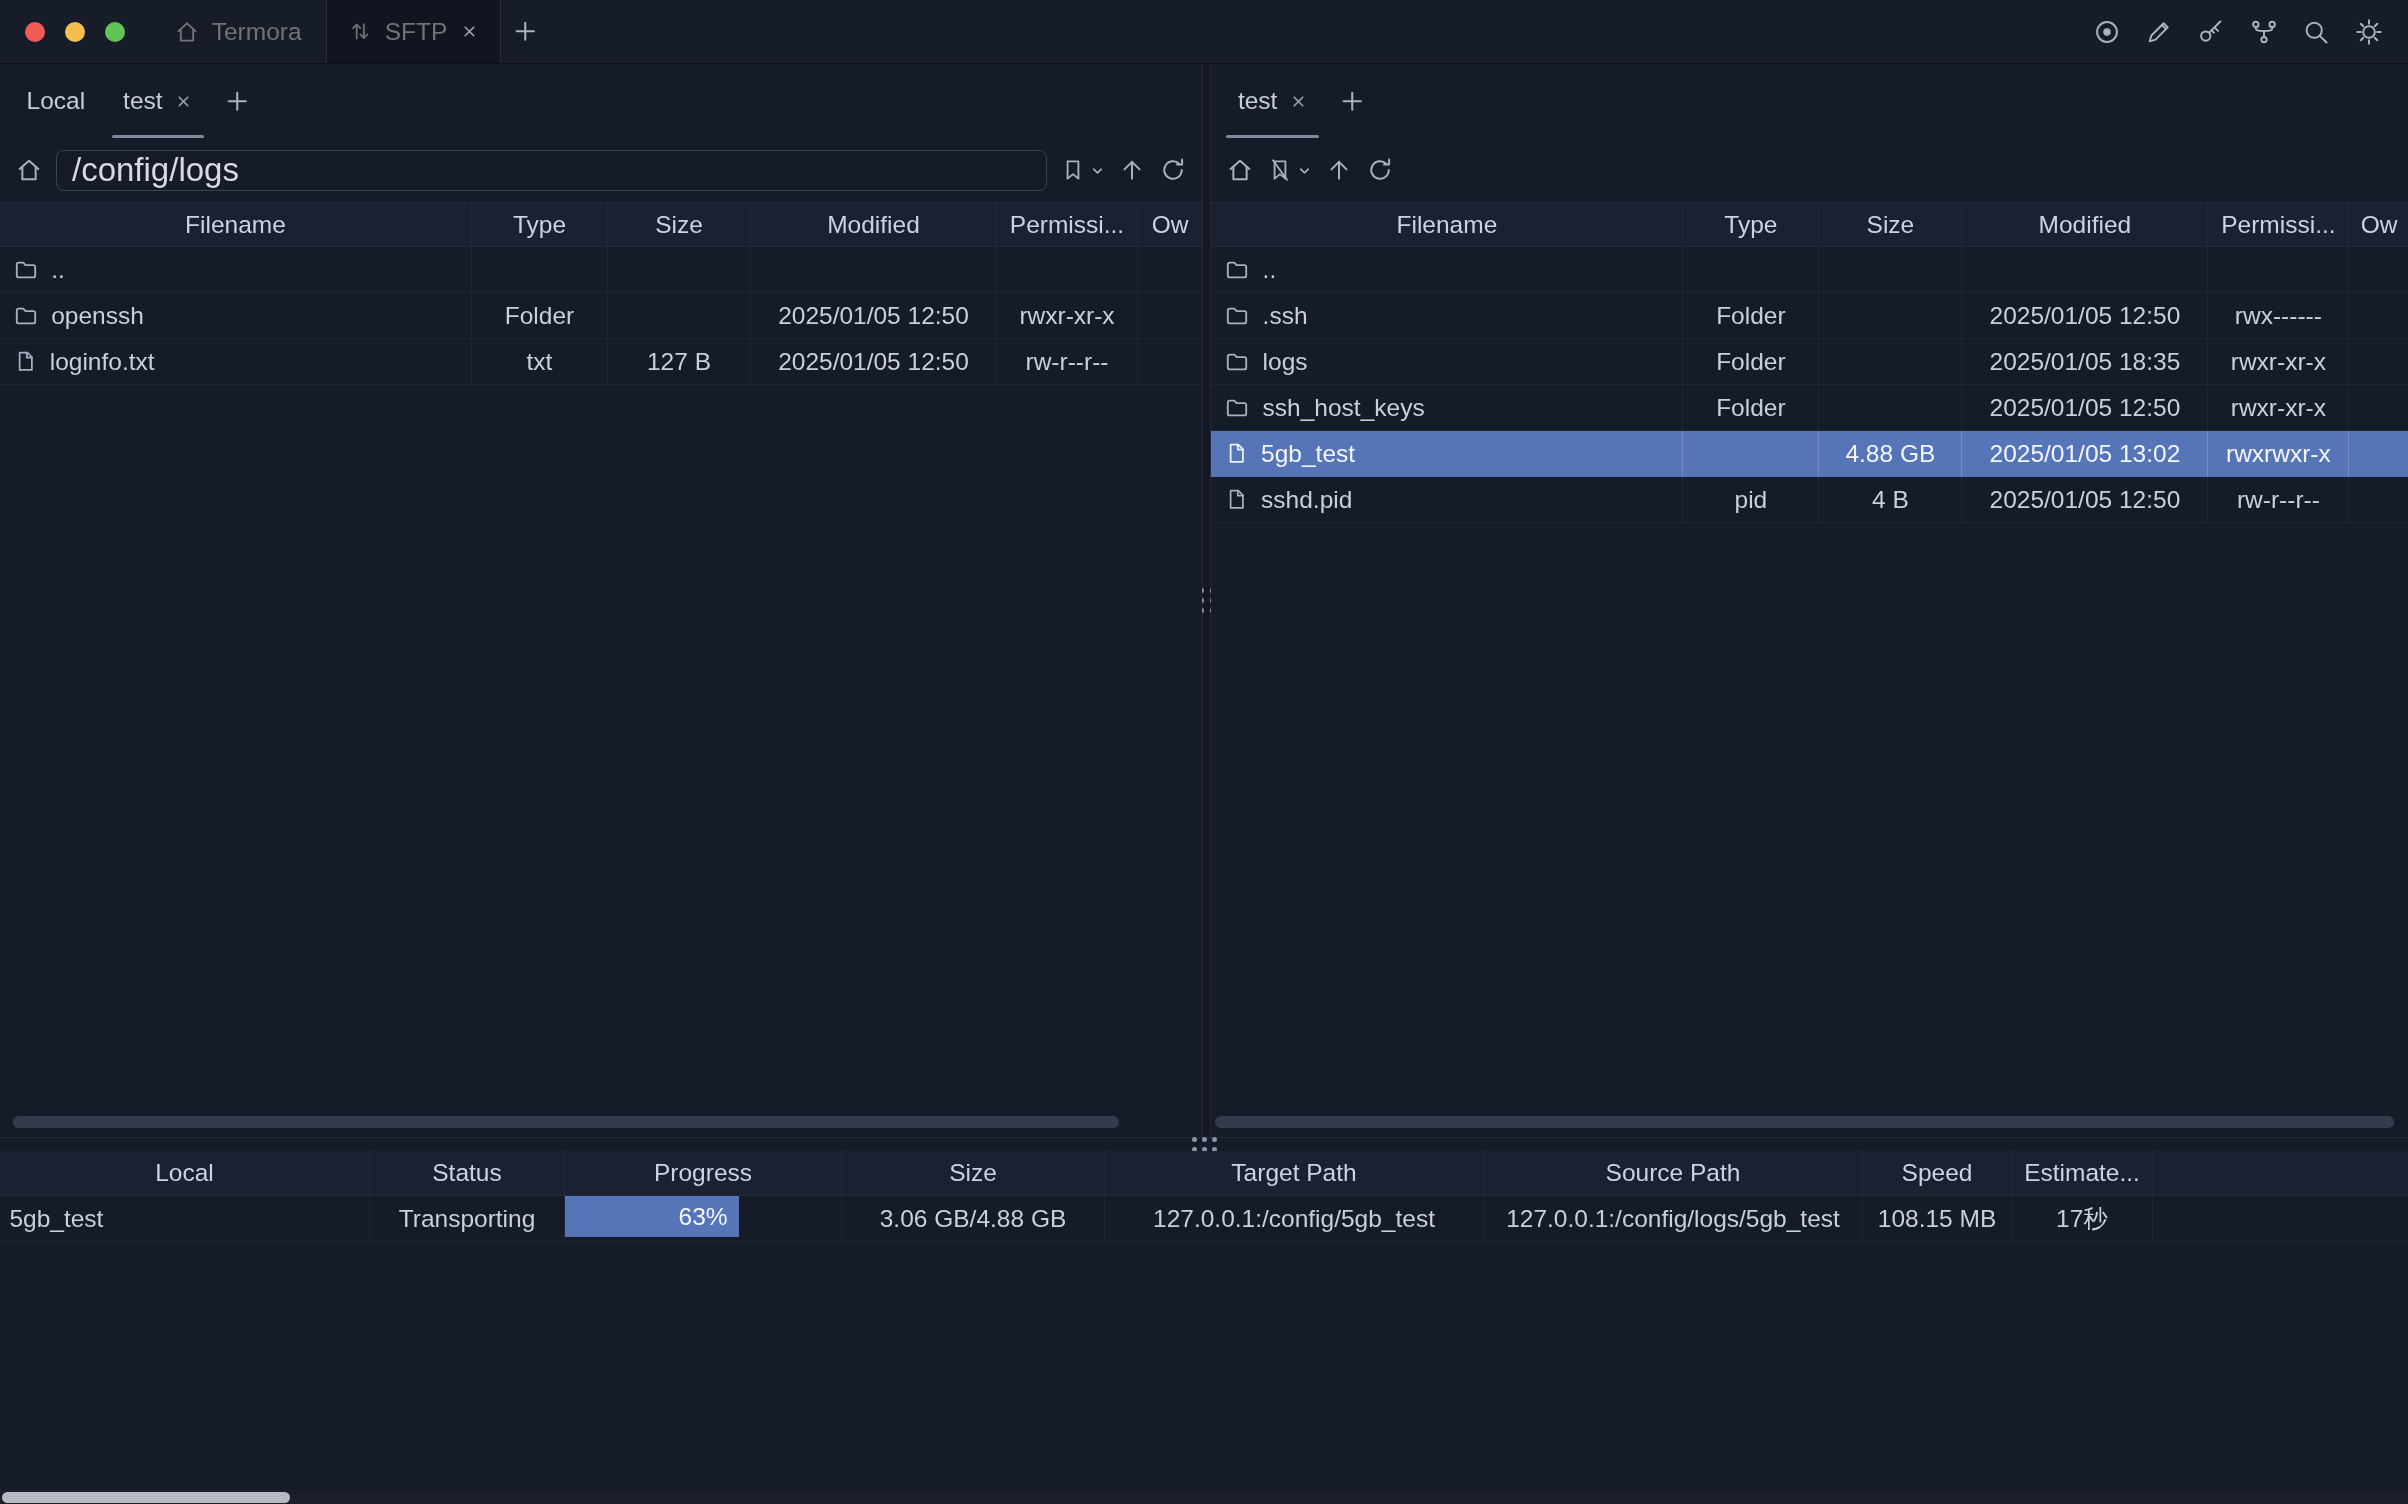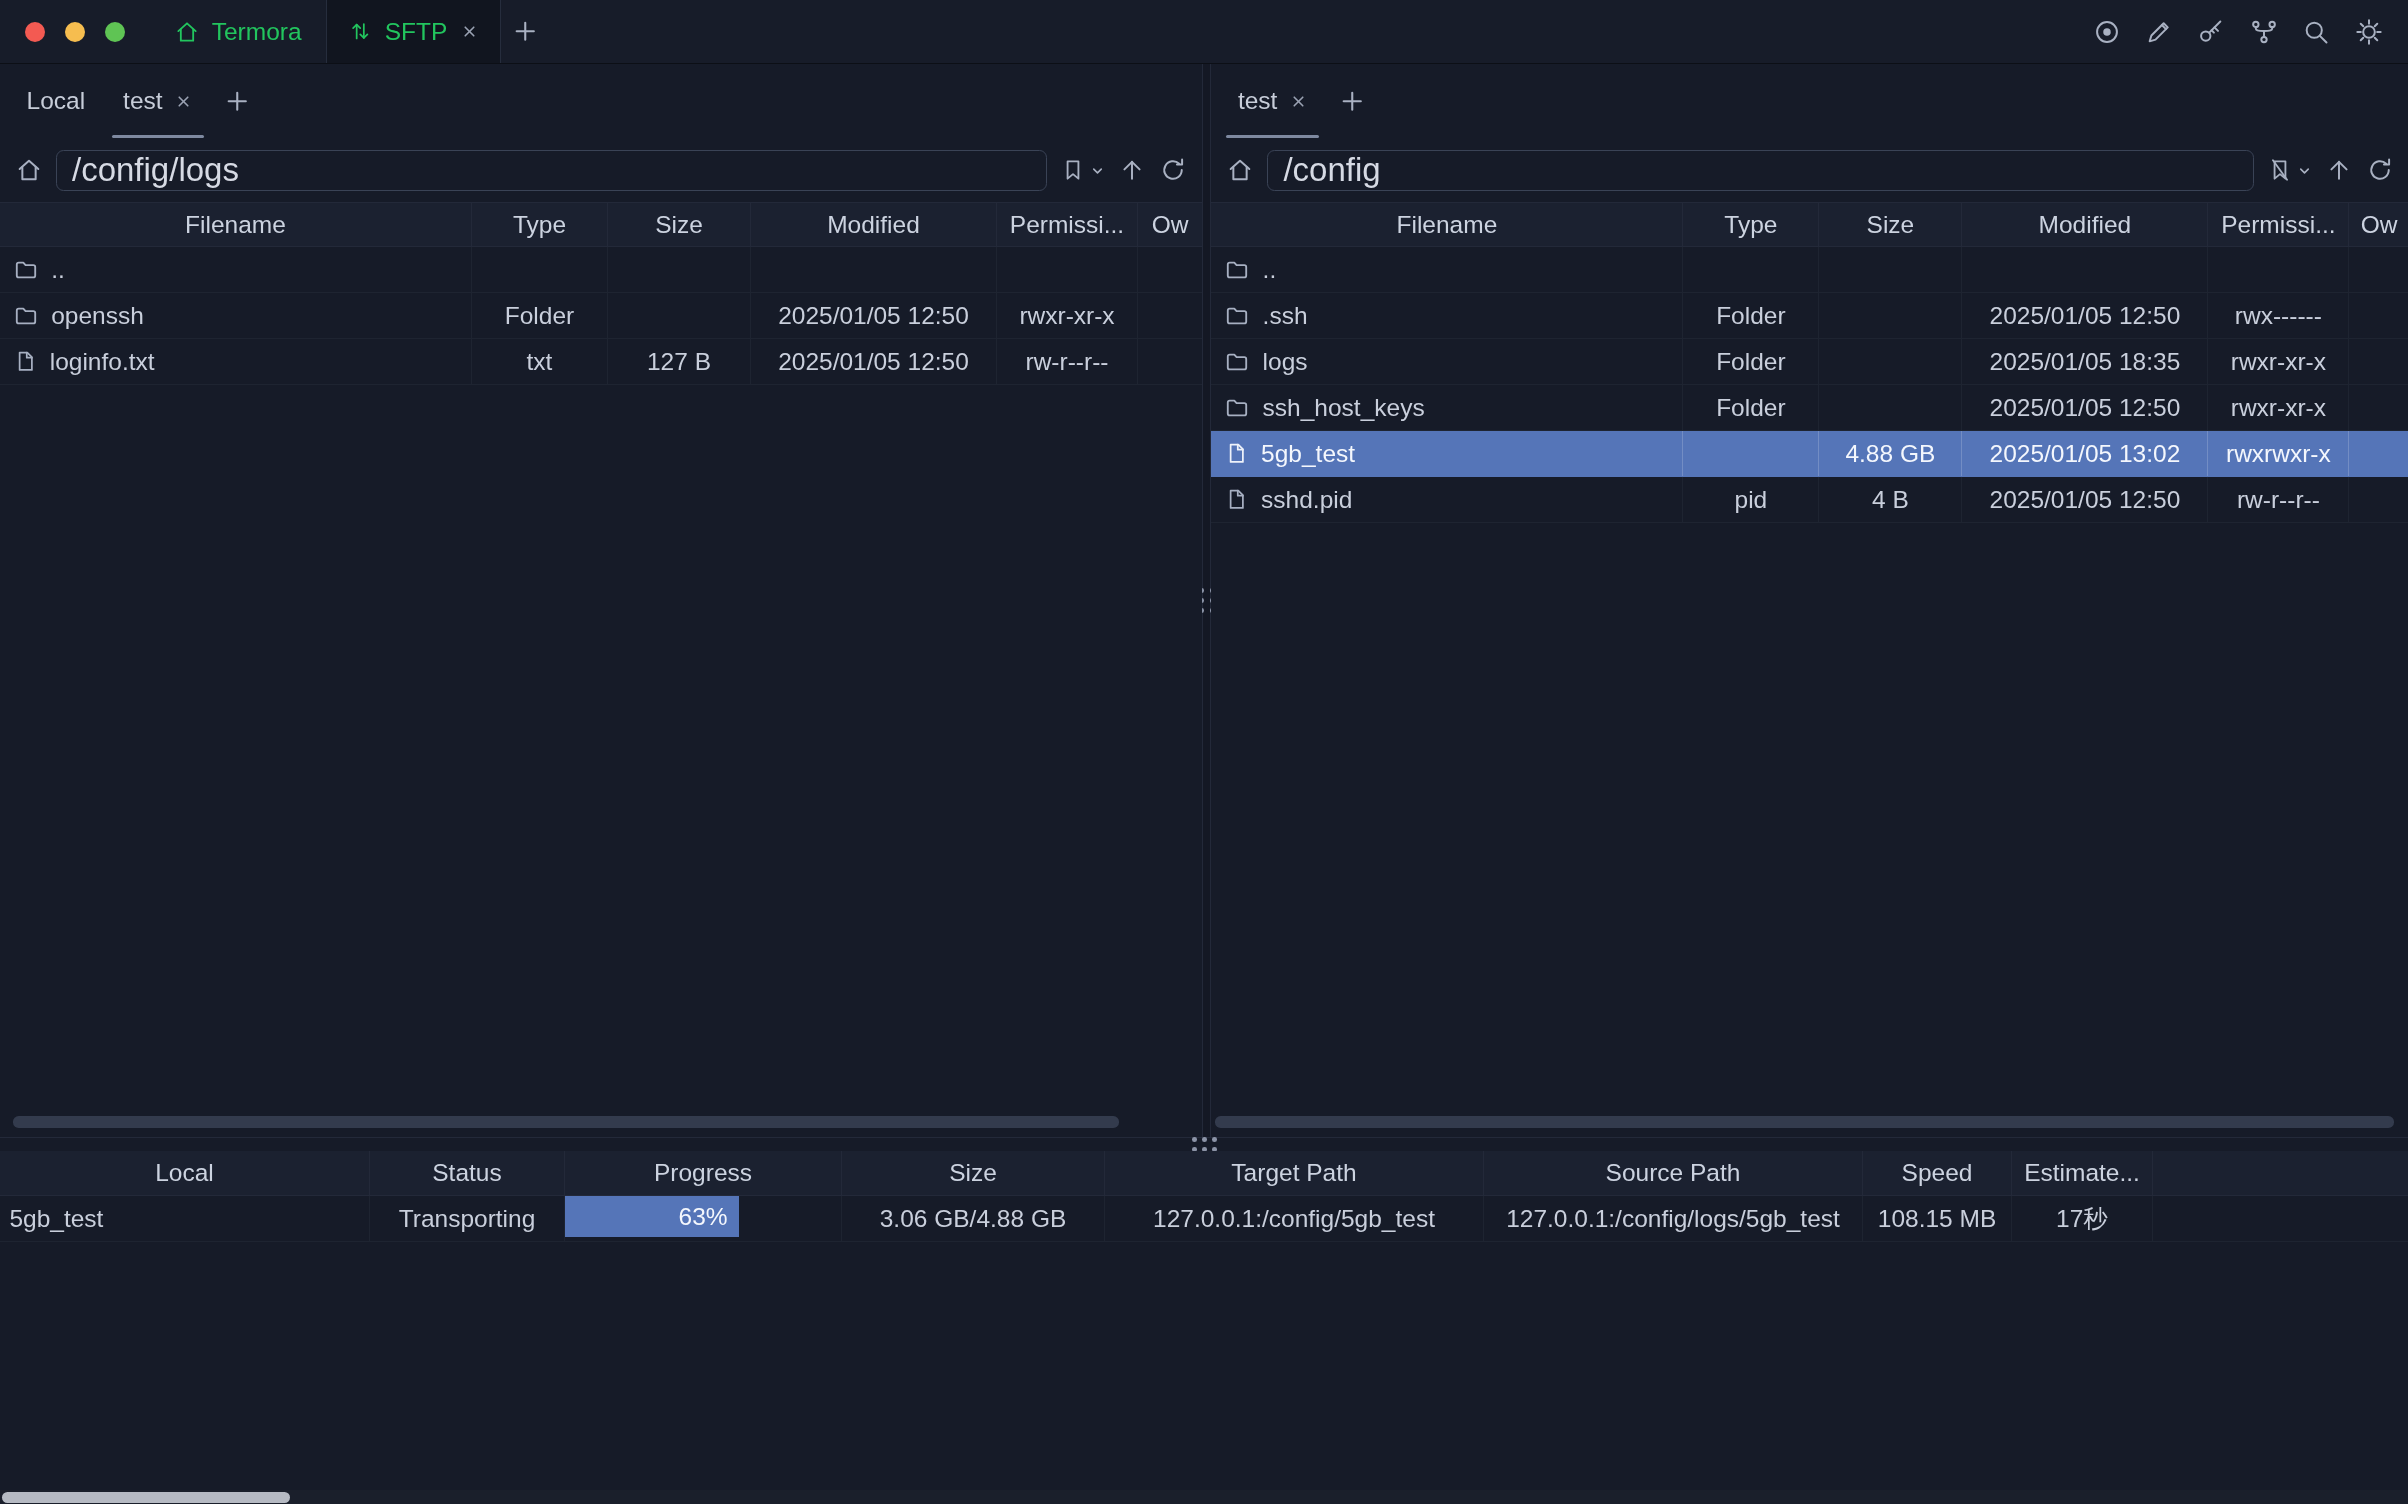--- a/index.html
+++ b/index.html
@@ -26,21 +26,21 @@
   }
   .app{width:100%;height:100%;display:flex;flex-direction:column;}
 
   
   .titlebar{height:64px;background:var(--titlebar);display:flex;align-items:stretch;border-bottom:0.9px solid #0c0f16;flex:0 0 auto;}
   .traffic{display:flex;align-items:center;gap:20px;padding:0 24.5px;}
   .dot{width:20px;height:20px;border-radius:50%;display:inline-block;}
   .dot.red{background:var(--traffic_red,#f35a52);}
   .dot.yellow{background:var(--traffic_yellow,#f6bd4f);}
   .dot.green{background:var(--traffic_green,#5fc454);}
-  .tbar-tab{display:flex;align-items:center;gap:12.2px;padding:0 24.5px;color:#22c55e;cursor:default;}
+  .tbar-tab{display:flex;align-items:center;gap:12.2px;padding:0 24.5px;color:#737373;cursor:default;}
   .tbar-tab.active{background:var(--tab-active);border-left:0.9px solid var(--border);border-right:0.9px solid var(--border);padding:0 21px;}
   .tbar-plus{display:flex;align-items:center;justify-content:center;width:49px;color:var(--icon);}
   .tb-spacer{flex:1;}
   .toolbar{display:flex;align-items:center;gap:9.4px;padding-right:19px;}
   .tb-btn{width:43px;height:43px;display:flex;align-items:center;justify-content:center;color:var(--icon);border-radius:7.5px;}
   .ic{stroke:currentColor;fill:none;stroke-width:1.7;stroke-linecap:round;stroke-linejoin:round;}
   .ic30{width:28px;height:28px;}
   .ic28{width:26px;height:26px;}
   .ic26{width:24.5px;height:24.5px;}
   .ic20{width:19px;height:19px;}
@@ -340,21 +340,20 @@
         </div>
       </div>
 
       <div class="pathrow">
         <button class="icon-btn">
           <svg class="ic ic30" viewBox="0 0 24 24">
               <path d="M4 11.2L12 4l8 7.2"></path>
               <path d="M6.3 9.6V20h11.4V9.6"></path>
             </svg>
         </button>
-        <input class="path-input" value="/config" style="">
         <div class="bm-group">
           <svg class="ic ic28" viewBox="0 0 24 24">
               <path d="M7 4h10v16l-5-4.2L7 20V4z"></path>
               <path d="M5.5 3l13 18"></path>
             </svg>
           <svg class="ic ic16" viewBox="0 0 16 16">
               <path d="M4 6.5l4 4 4-4"></path>
             </svg>
         </div>
         <button class="icon-btn">

